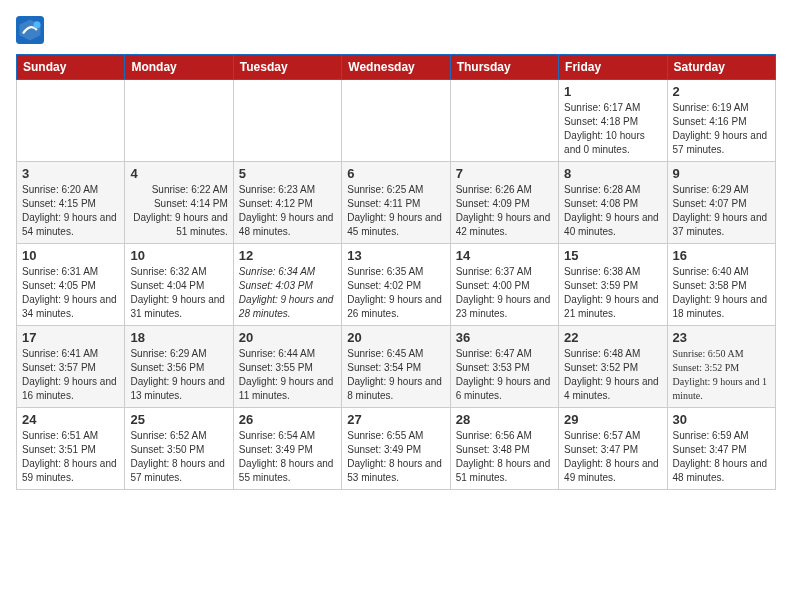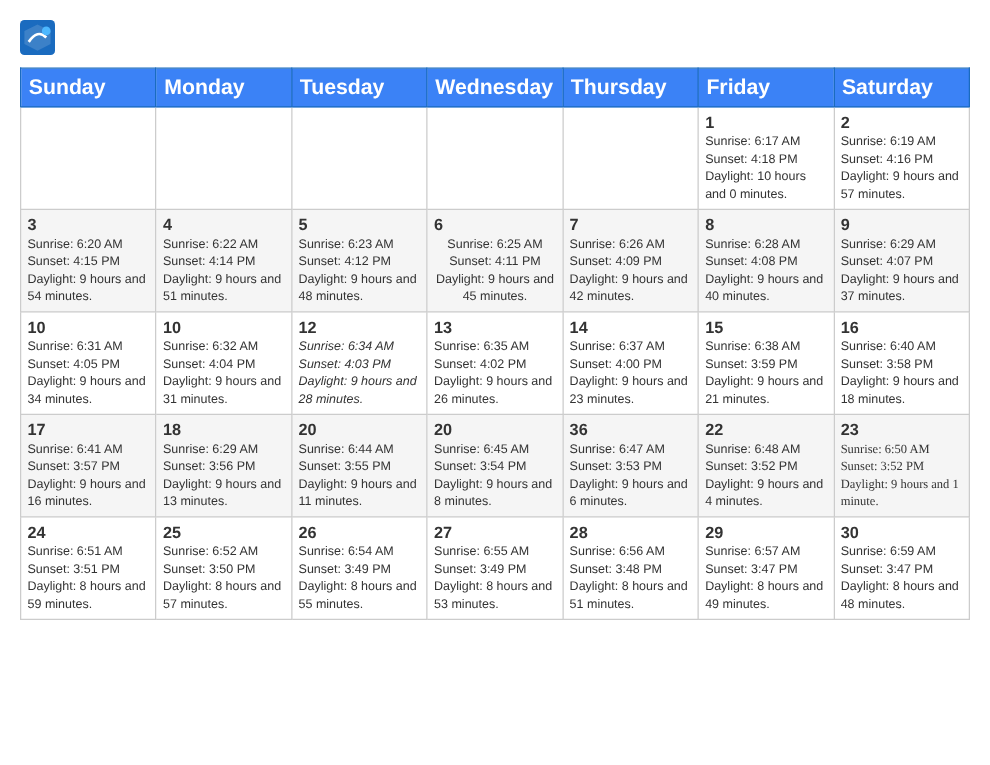--- a/index.html
+++ b/index.html
@@ -42,25 +42,25 @@
     }
     .subtitle {
       font-size: 15px;
       color: #555;
     }
     .calendar {
       width: 100%;
       border-collapse: collapse;
     }
     .calendar th {
-      background: #3b82f6;
+      background: #b91c1c;
       color: #fff;
       text-align: left;
       padding: 5px 6px;
-      font-size: 17px;
+      font-size: 12px;
       font-weight: bold;
       border: 1px solid #1a6bbf;
     }
     .calendar td {
       vertical-align: top;
       border: 1px solid #ccc;
       padding: 4px 5px;
       font-size: 10.5px;
       color: #333;
       width: calc(100% / 7);
@@ -141,33 +141,33 @@
       </tr>
       <tr>
         <td>
           <span class="day-num">3</span>
           <div class="day-info" style="white-space: pre-line;">Sunrise: 6:20 AM
 Sunset: 4:15 PM
 Daylight: 9 hours and 54 minutes.</div>
         </td>
         <td>
           <span class="day-num">4</span>
-          <div class="day-info" style="white-space: pre-line;">Sunrise: 6:22 AM
+          <div class="day-info" style="white-space: pre-line; text-align: right;">Sunrise: 6:22 AM
 Sunset: 4:14 PM
 Daylight: 9 hours and 51 minutes.</div>
         </td>
         <td>
           <span class="day-num">5</span>
           <div class="day-info" style="white-space: pre-line;">Sunrise: 6:23 AM
 Sunset: 4:12 PM
 Daylight: 9 hours and 48 minutes.</div>
         </td>
         <td>
           <span class="day-num">6</span>
-          <div class="day-info" style="white-space: pre-line; text-align: center;">Sunrise: 6:25 AM
+          <div class="day-info" style="white-space: pre-line;">Sunrise: 6:25 AM
 Sunset: 4:11 PM
 Daylight: 9 hours and 45 minutes.</div>
         </td>
         <td>
           <span class="day-num">7</span>
           <div class="day-info" style="white-space: pre-line;">Sunrise: 6:26 AM
 Sunset: 4:09 PM
 Daylight: 9 hours and 42 minutes.</div>
         </td>
         <td>

